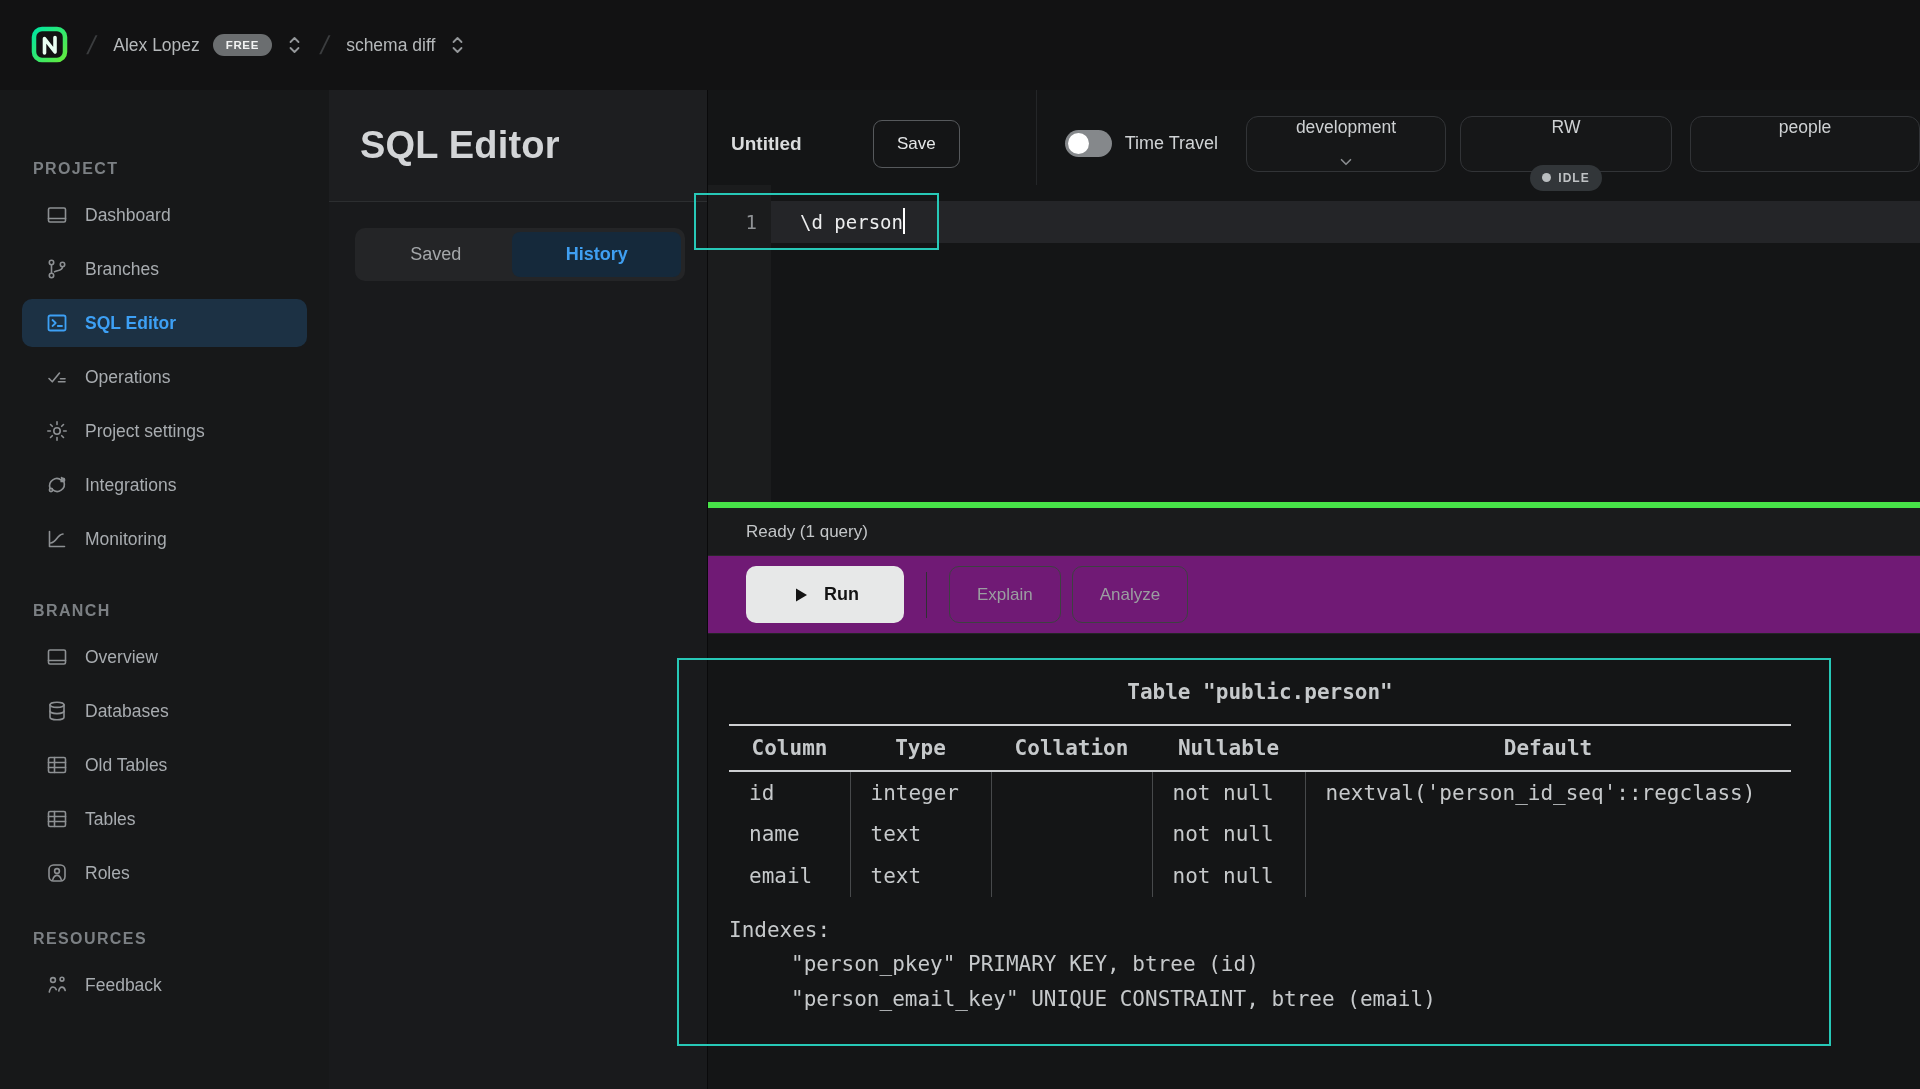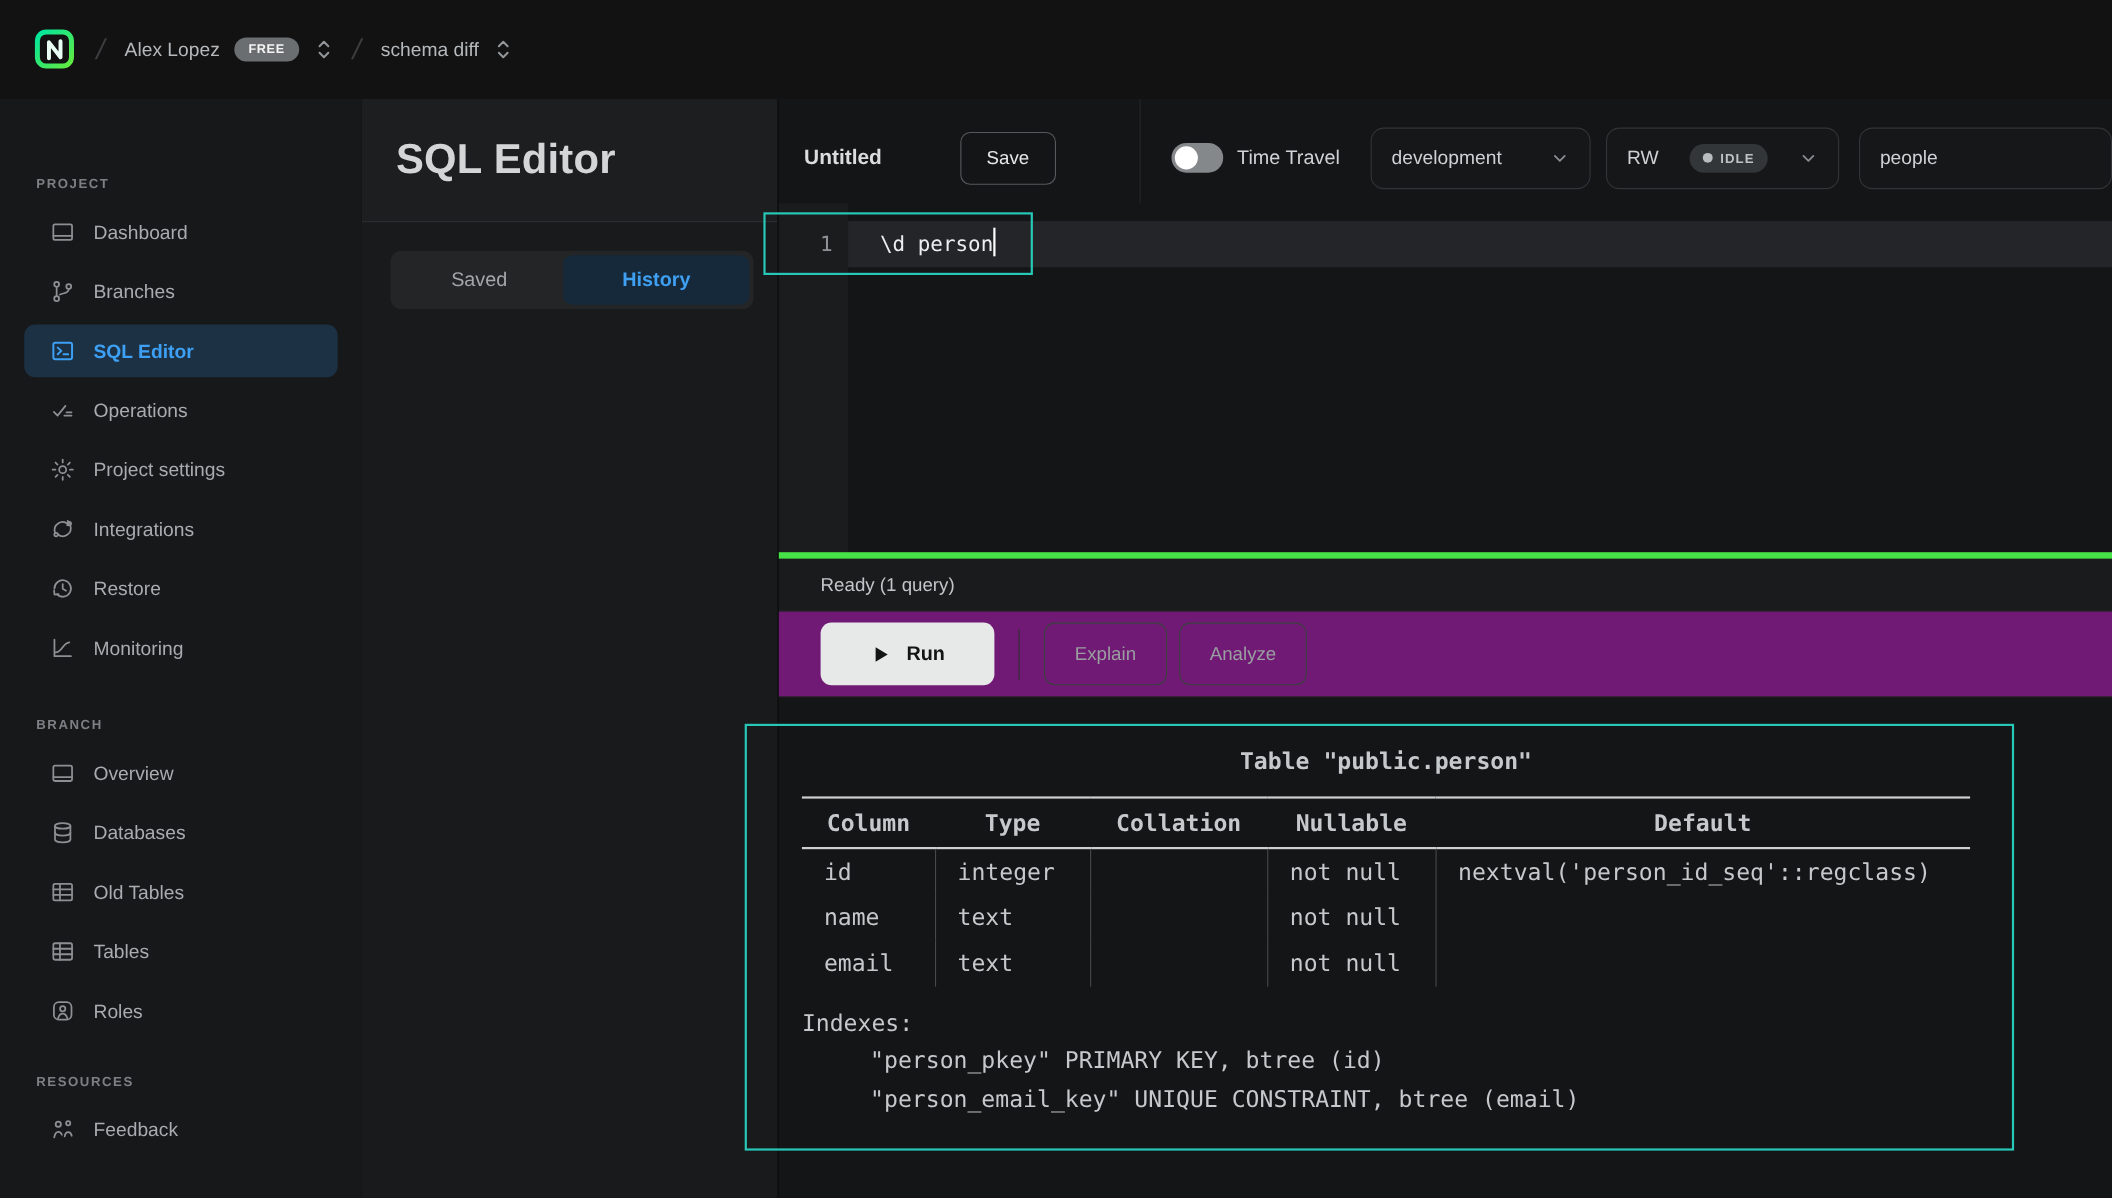--- a/index.html
+++ b/index.html
@@ -24,21 +24,21 @@
     letter-spacing:.6px; border-radius:999px; padding:5px 13px; margin-left:13px;
   }
   .chev-updown { margin-left:14px; color:#94979a; cursor:pointer; }
 
   
   .sidebar {
     position:absolute; left:0; top:90px; width:329px; height:999px;
     background:#171819; padding-top:70px; overflow:hidden;
   }
   .nav-section-label {
-    margin:0 0 10px 33px; font-size:12px; font-weight:700;
+    margin:0 0 10px 33px; font-size:16px; font-weight:700;
     letter-spacing:1.4px; color:#7c8084;
   }
   .nav-gap-b { margin-top:36px; }
   .nav-gap-r { margin-top:30px; }
   .nav-item {
     height:54px; margin:0 22px; padding-left:23px; border-radius:10px;
     display:flex; align-items:center; cursor:pointer; color:#a8acb0;
   }
   .nav-item.active {
     background:#1c3144; color:#3da0f5; height:48px; margin:3px 22px;
@@ -95,21 +95,21 @@
     position:relative; cursor:pointer; flex:0 0 47px;
   }
   .toggle-knob {
     position:absolute; left:3px; top:3px; width:21px; height:21px;
     border-radius:50%; background:#ffffff;
   }
   .toggle-label { margin-left:13px; font-size:18px; color:#d0d3d5; }
   .dropdown {
     height:56px; border:1px solid #323437; border-radius:12px;
     display:flex; align-items:center; padding:0 18px; cursor:pointer;
-    color:#ced1d3; font-size:17.5px; background:#161718;
+    color:#ced1d3; font-size:17.5px; background:#161718;flex-direction:column;
   }
   .dd-branch { margin-left:28px; width:200px; justify-content:space-between; }
   .dd-compute { margin-left:14px; width:212px; justify-content:space-between;gap:27px; }
   .dd-database { margin-left:18px; width:230px; }
   .dd-chev { color:#8a8d90; }
   .pill-idle {
     background:#323639; border-radius:999px; padding:6px 12px;
     display:flex; align-items:center; font-size:12px; font-weight:700;
     letter-spacing:1px; color:#bfc2c4;
   }
@@ -287,30 +287,20 @@
           <path d="M5 15a7.2 7.2 0 0 1 11.5-7.7"></path>
             <path d="M19 9a7.2 7.2 0 0 1-11.5 7.7"></path>
           <circle cx="18" cy="7" r="1.6"></circle>
             <circle cx="6" cy="17" r="1.6"></circle>
             <path d="M16.5 4.5L18.7 7l-2.6 1.6"></path>
         </svg>
       </span>
       <span class="nav-label">Integrations</span>
     </div>
 
-    <div class="nav-item">
-      <span class="nav-icon">
-        <svg viewBox="0 0 24 24" width="24" height="24" fill="none" stroke="currentColor" stroke-width="1.6" stroke-linecap="round" stroke-linejoin="round">
-          <path d="M4.5 12a7.5 7.5 0 1 1 2.2 5.3"></path>
-            <polyline points="4.2,13.8 4.5,17.5 8.2,17.2"></polyline>
-            <path d="M12 8v4.2l3 1.8"></path>
-        </svg>
-      </span>
-      <span class="nav-label">Restore</span>
-    </div>
 
     <div class="nav-item">
       <span class="nav-icon">
         <svg viewBox="0 0 24 24" width="24" height="24" fill="none" stroke="currentColor" stroke-width="1.6" stroke-linecap="round" stroke-linejoin="round">
           <path d="M4.5 4.5v15h15"></path>
             <path d="M5.5 16c6 0 6.5-8.5 12.5-9"></path>
         </svg>
       </span>
       <span class="nav-label">Monitoring</span>
     </div>

